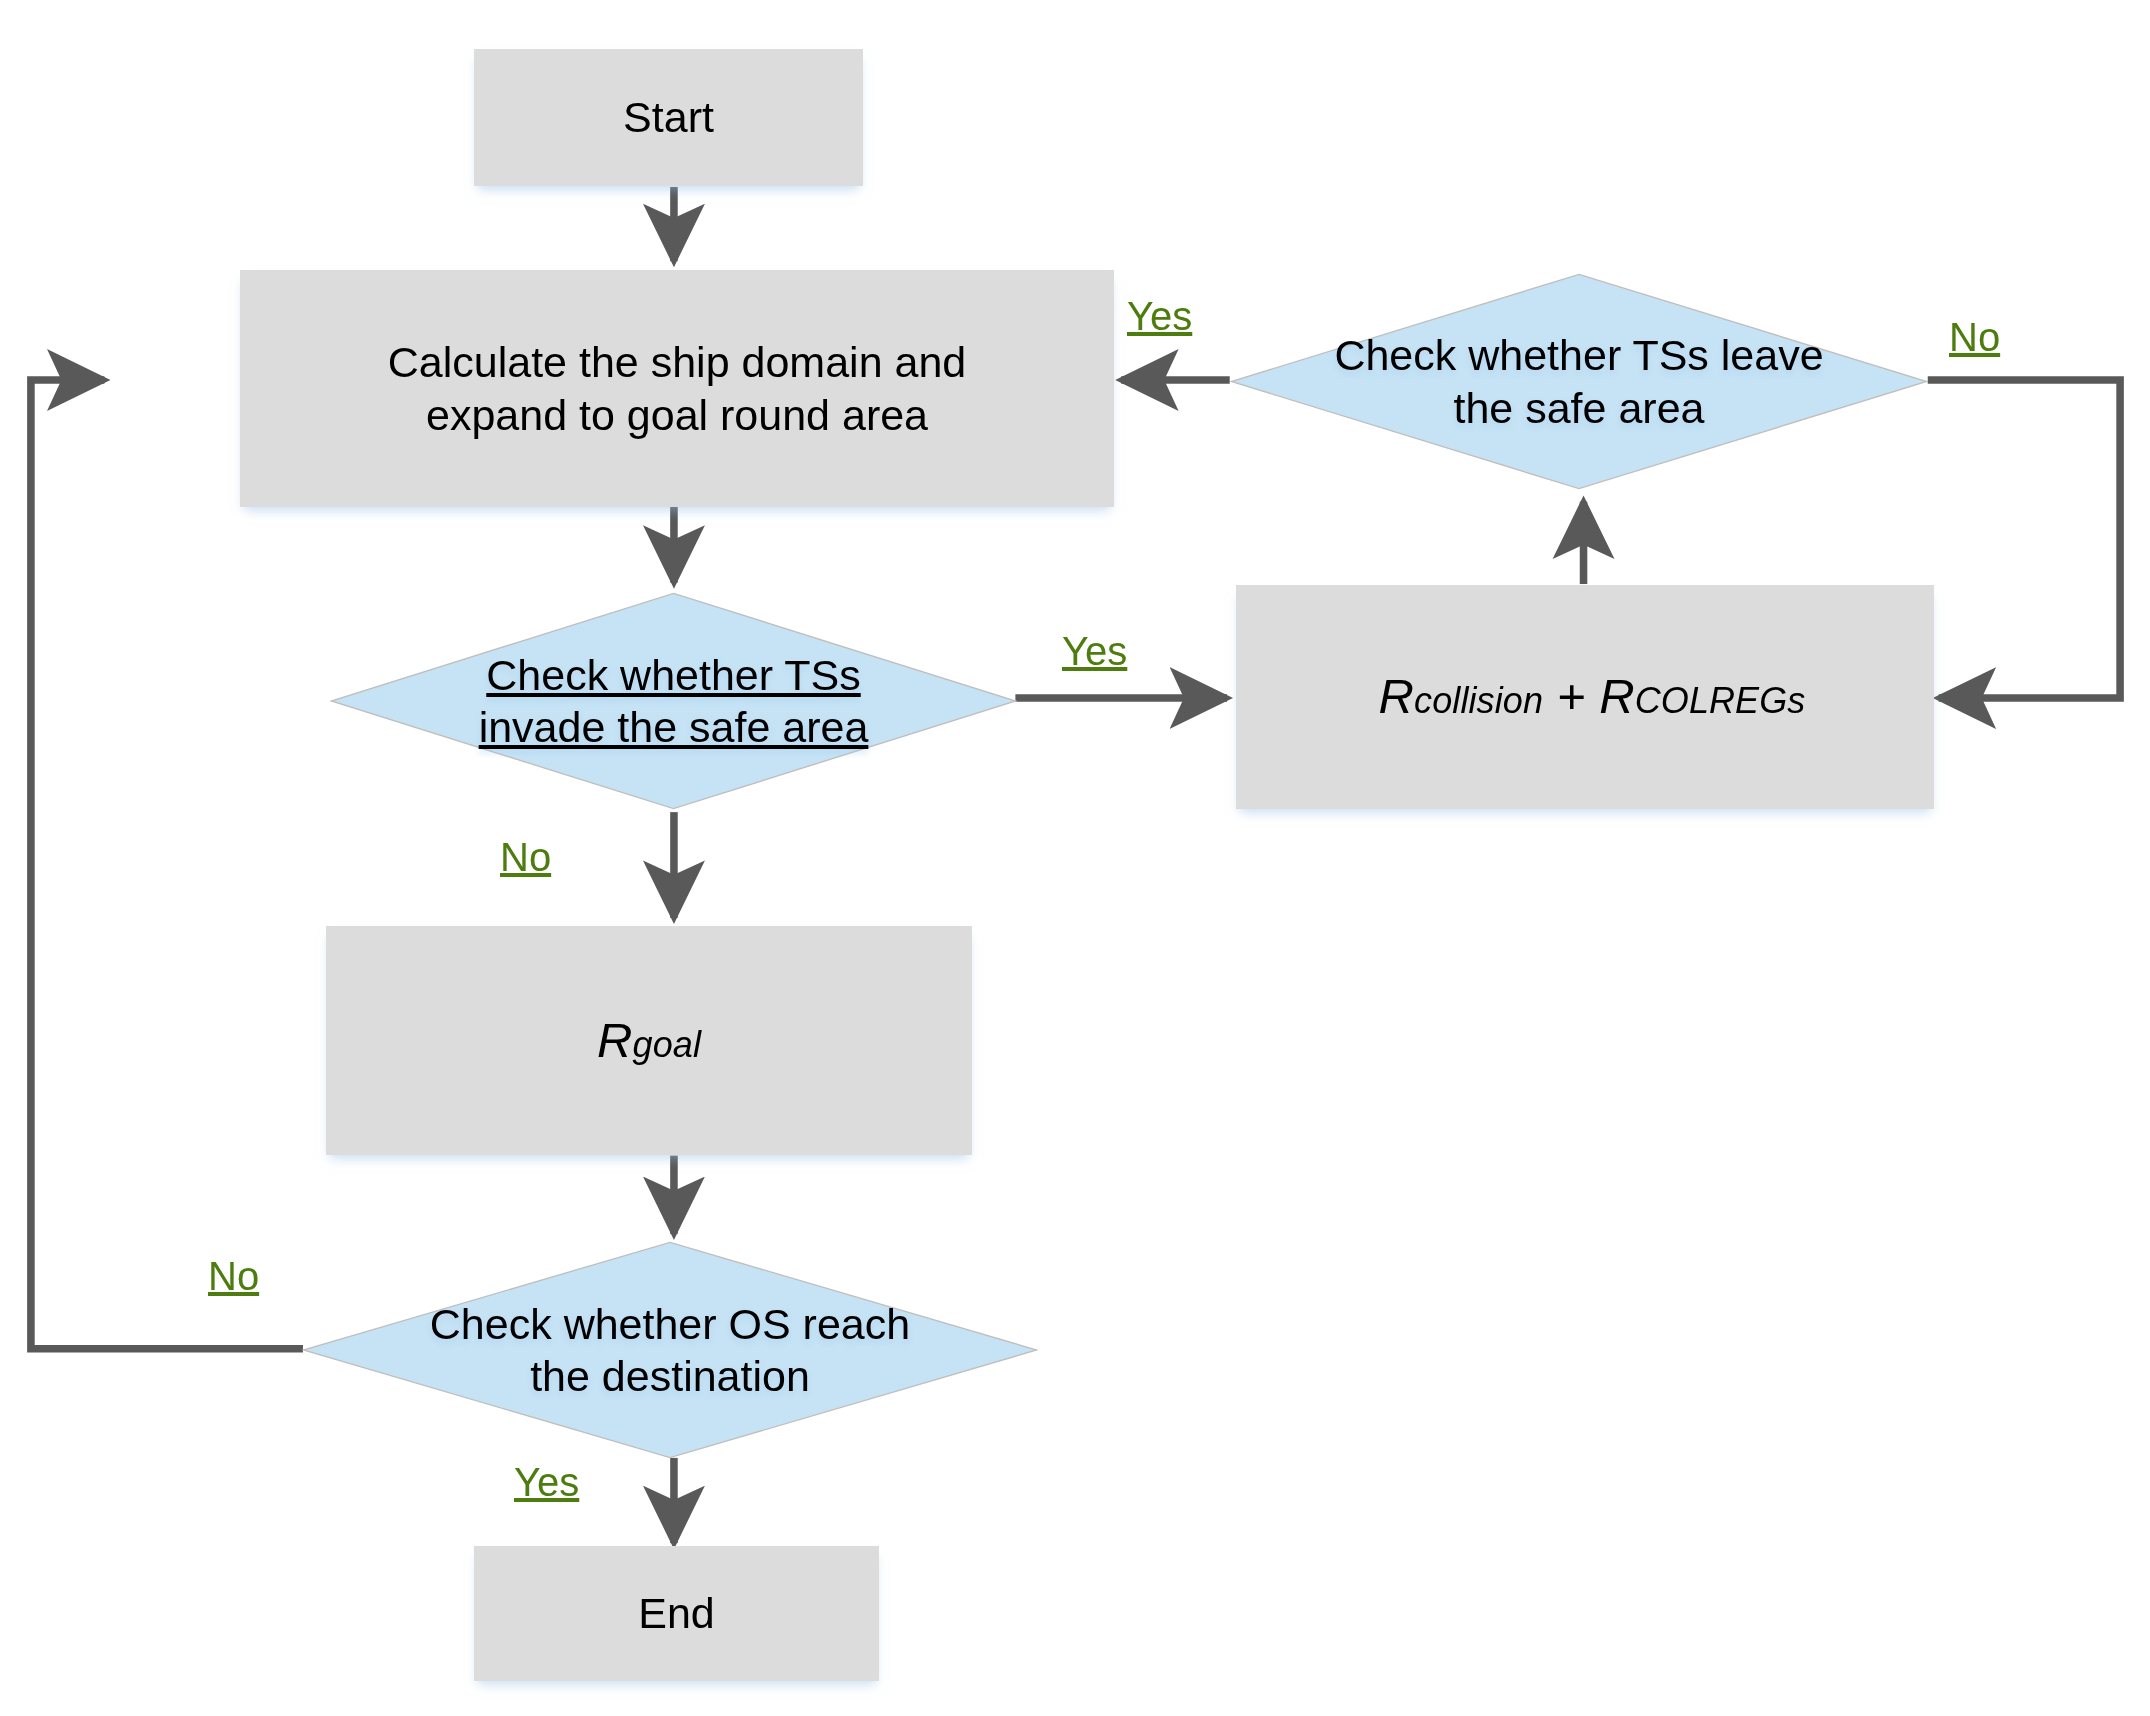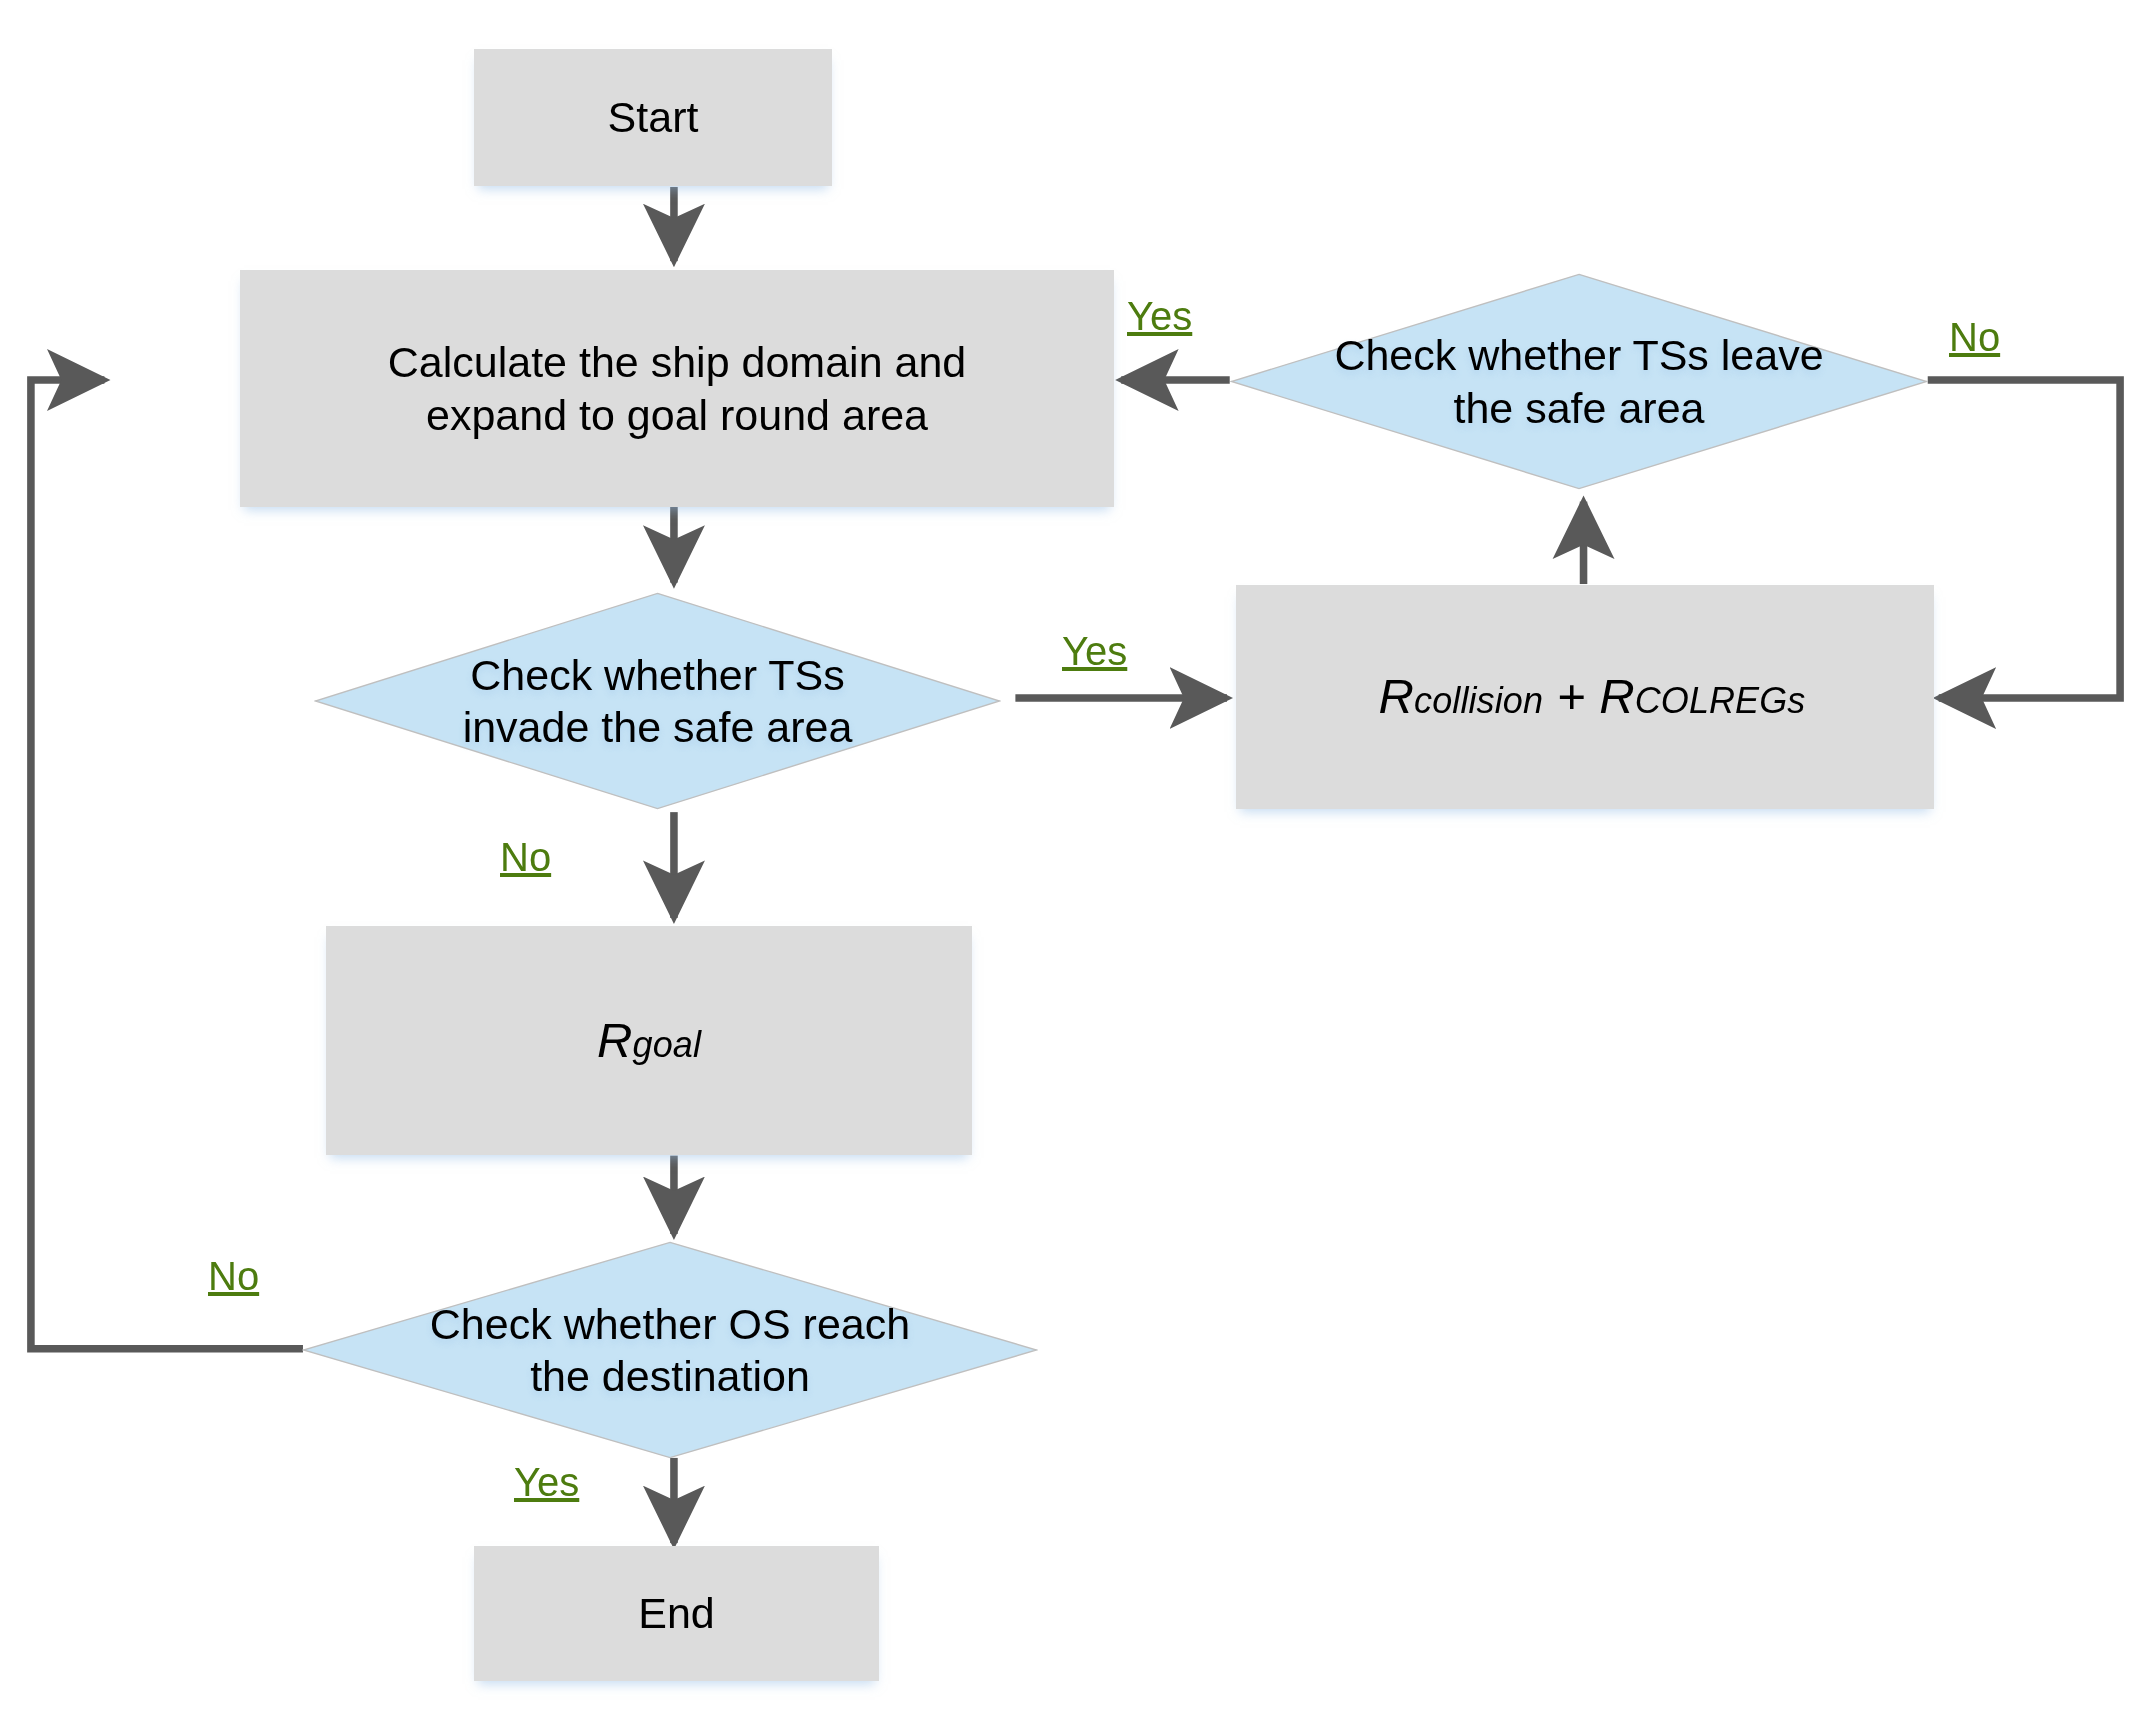--- a/index.html
+++ b/index.html
@@ -69,30 +69,30 @@
       <path d="M 441 1963 L 45 1963 L 45 553 L 152 553" marker-end="url(#ah)"></path>
       
       <path d="M 2305 850 L 2305 730" marker-end="url(#ah)"></path>
        Calculate (left arrow) --&gt;
       <path d="M 1790 553 L 1632 553" marker-end="url(#ah)"></path>
        right loop back to R collision --&gt;
       <path d="M 2806 553 L 3086 553 L 3086 1016 L 2822 1016" marker-end="url(#ah)"></path>
     </g>
   </svg>
 
-  <div class="node proc" style="left:474px;top:49px;width:358px;height:137px;">
+  <div class="node proc" style="left:474px;top:49px;width:389px;height:137px;">
     <span class="txt">Start</span>
   </div>
 
   <div class="node proc" style="left:240px;top:270px;width:874px;height:237px;flex-direction:column;">
     <span class="txt">Calculate the ship domain and</span>
     <span class="txt">expand to goal round area</span>
   </div>
 
-  <div class="node dia" style="left:314px;top:592px;width:687px;height:218px;flex-direction:column;">
+  <div class="node dia" style="left:330px;top:592px;width:687px;height:218px;flex-direction:column;text-decoration:underline;">
     <svg class="shape" viewBox="0 0 1000 318" preserveAspectRatio="none">
       <polygon points="500,2 998,159 500,316 2,159" fill="#c6e3f5" stroke="#bfbfbf" stroke-width="2"></polygon>
     </svg>
     <span class="txt">Check whether TSs</span>
     <span class="txt">invade the safe area</span>
   </div>
 
   <div class="node proc" style="left:326px;top:926px;width:646px;height:229px;">
     <span class="txt formula">
       <span>R</span><span class="sub">goal</span>

